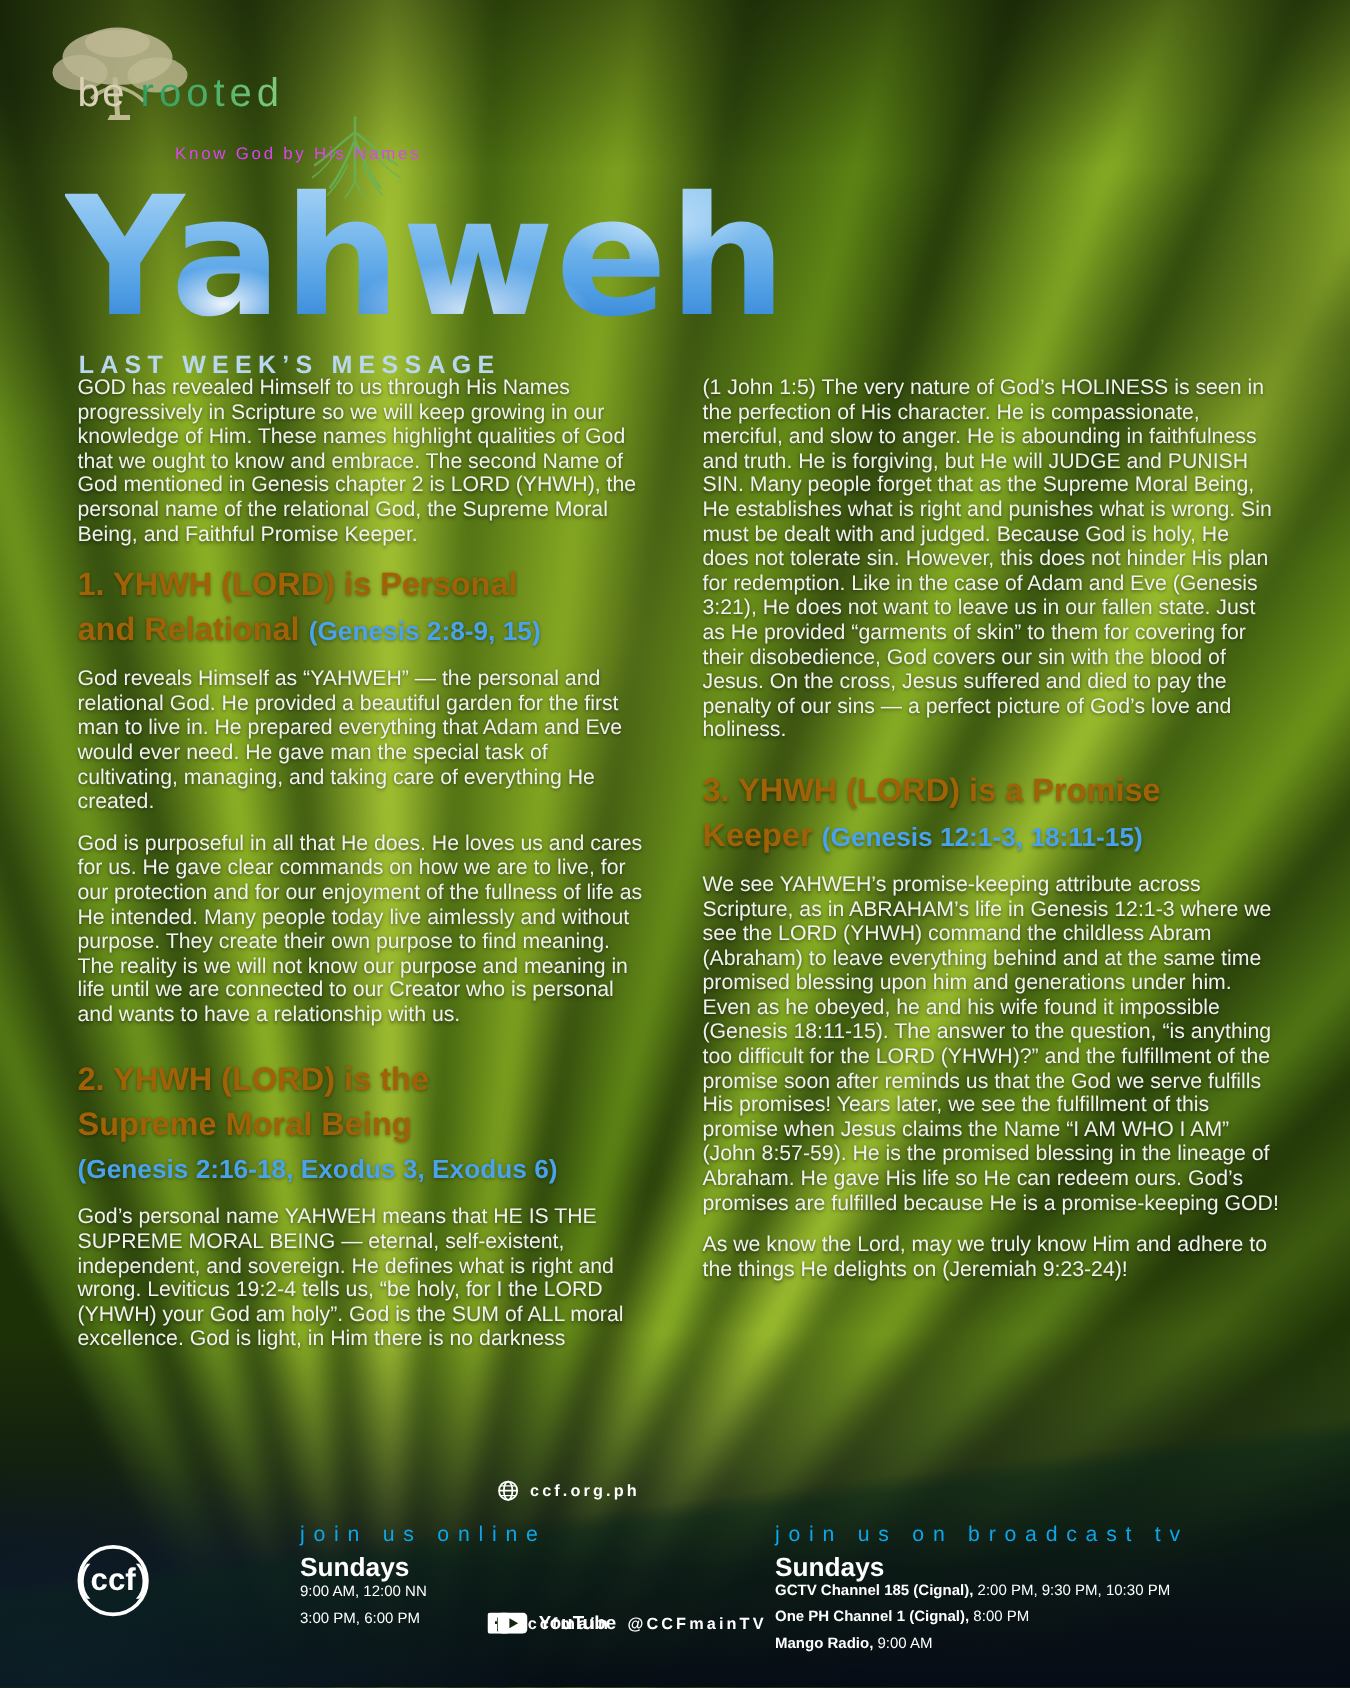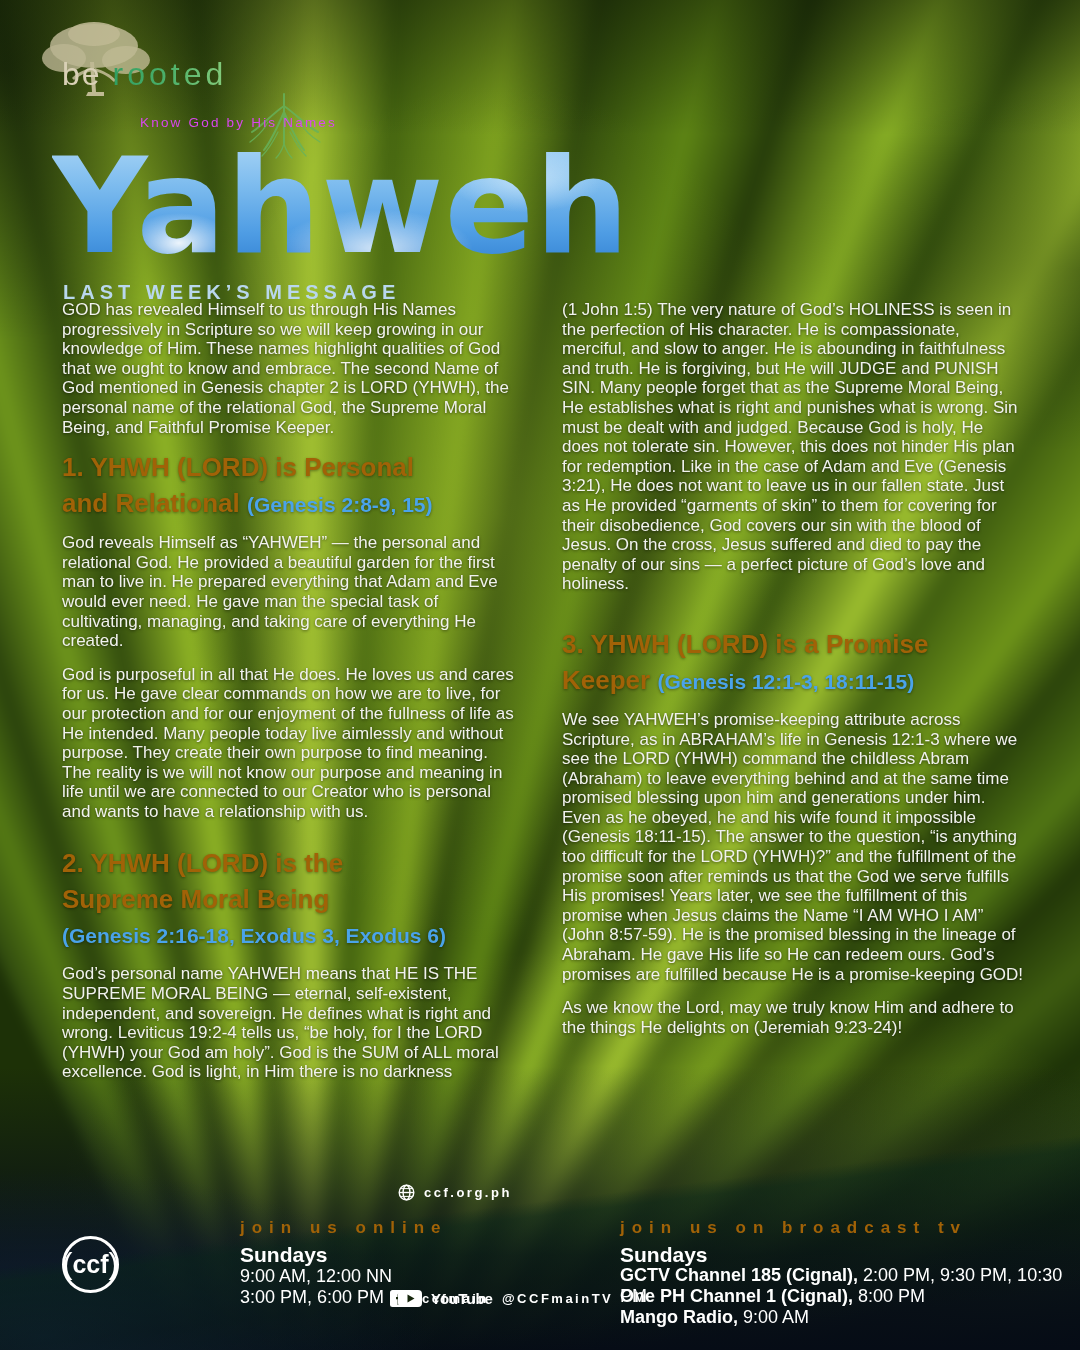--- a/index.html
+++ b/index.html
@@ -60,33 +60,33 @@
   .subtitle{position:absolute; left:63px; top:281px; color:#b9d7ee; font-size:20px; font-weight:bold; letter-spacing:5px;text-align:right;}
   
   .col{position:absolute; top:300px; color:#f1f2ee; font-size:17px; line-height:19.6px;
        text-shadow:0 1px 3px rgba(0,0,0,.55);}
   .col-left{left:62px; width:456px;}
   .col-right{left:562px; width:462px;}
   .col p{margin:0 0 14px 0;}
   .hgroup{margin:26px 0 10px 0; line-height:33px; text-shadow:0 1px 3px rgba(0,0,0,.4);}
   .h-big{color:#a16207; font-size:26px; font-weight:bold;}
   .h-ref{color:#4aa3ea; font-size:21px; font-weight:bold;}
-  .col-right .hgroup{margin-top:34px;}
+  .col-right .hgroup{margin-top:22px;}
   .first-h{margin-top:12px;}
   
   .footer{position:absolute; inset:0; color:#fff; pointer-events:none;}
   .ccf-badge{
     position:absolute; left:62px; top:1236px; width:57px; height:57px; border:3px solid #fff; border-radius:50%;
     display:flex; align-items:center; justify-content:center; box-sizing:border-box;
   }
   .ccf-badge span{font-weight:bold; font-size:25px; letter-spacing:0; color:#fff;}
   .ccf-badge .paren{font-weight:400; font-size:30px; position:relative; top:-1px;}
-  .f-heading{position:absolute; color:#a16207; font-size:17px; font-weight:bold; letter-spacing:7px;}
+  .f-heading{position:absolute; color:#0ea5e9; font-size:17px; font-weight:normal; letter-spacing:7px;}
   .f-day{position:absolute; font-weight:bold; font-size:21px;}
-  .f-line{position:absolute; font-size:18px;}
+  .f-line{position:absolute; font-size:12px;}
   .f-line b{font-weight:bold;}
   .soc{position:absolute; display:flex; align-items:center; gap:9px; font-size:13px; font-weight:bold; letter-spacing:2.5px;}
   .soc svg{flex:0 0 auto;}
   .yt-word{font-size:15px; letter-spacing:0; font-weight:bold;}
 </style>
 </head>
 <body>
 
 <div class="poster">
   <div class="bg"></div>

